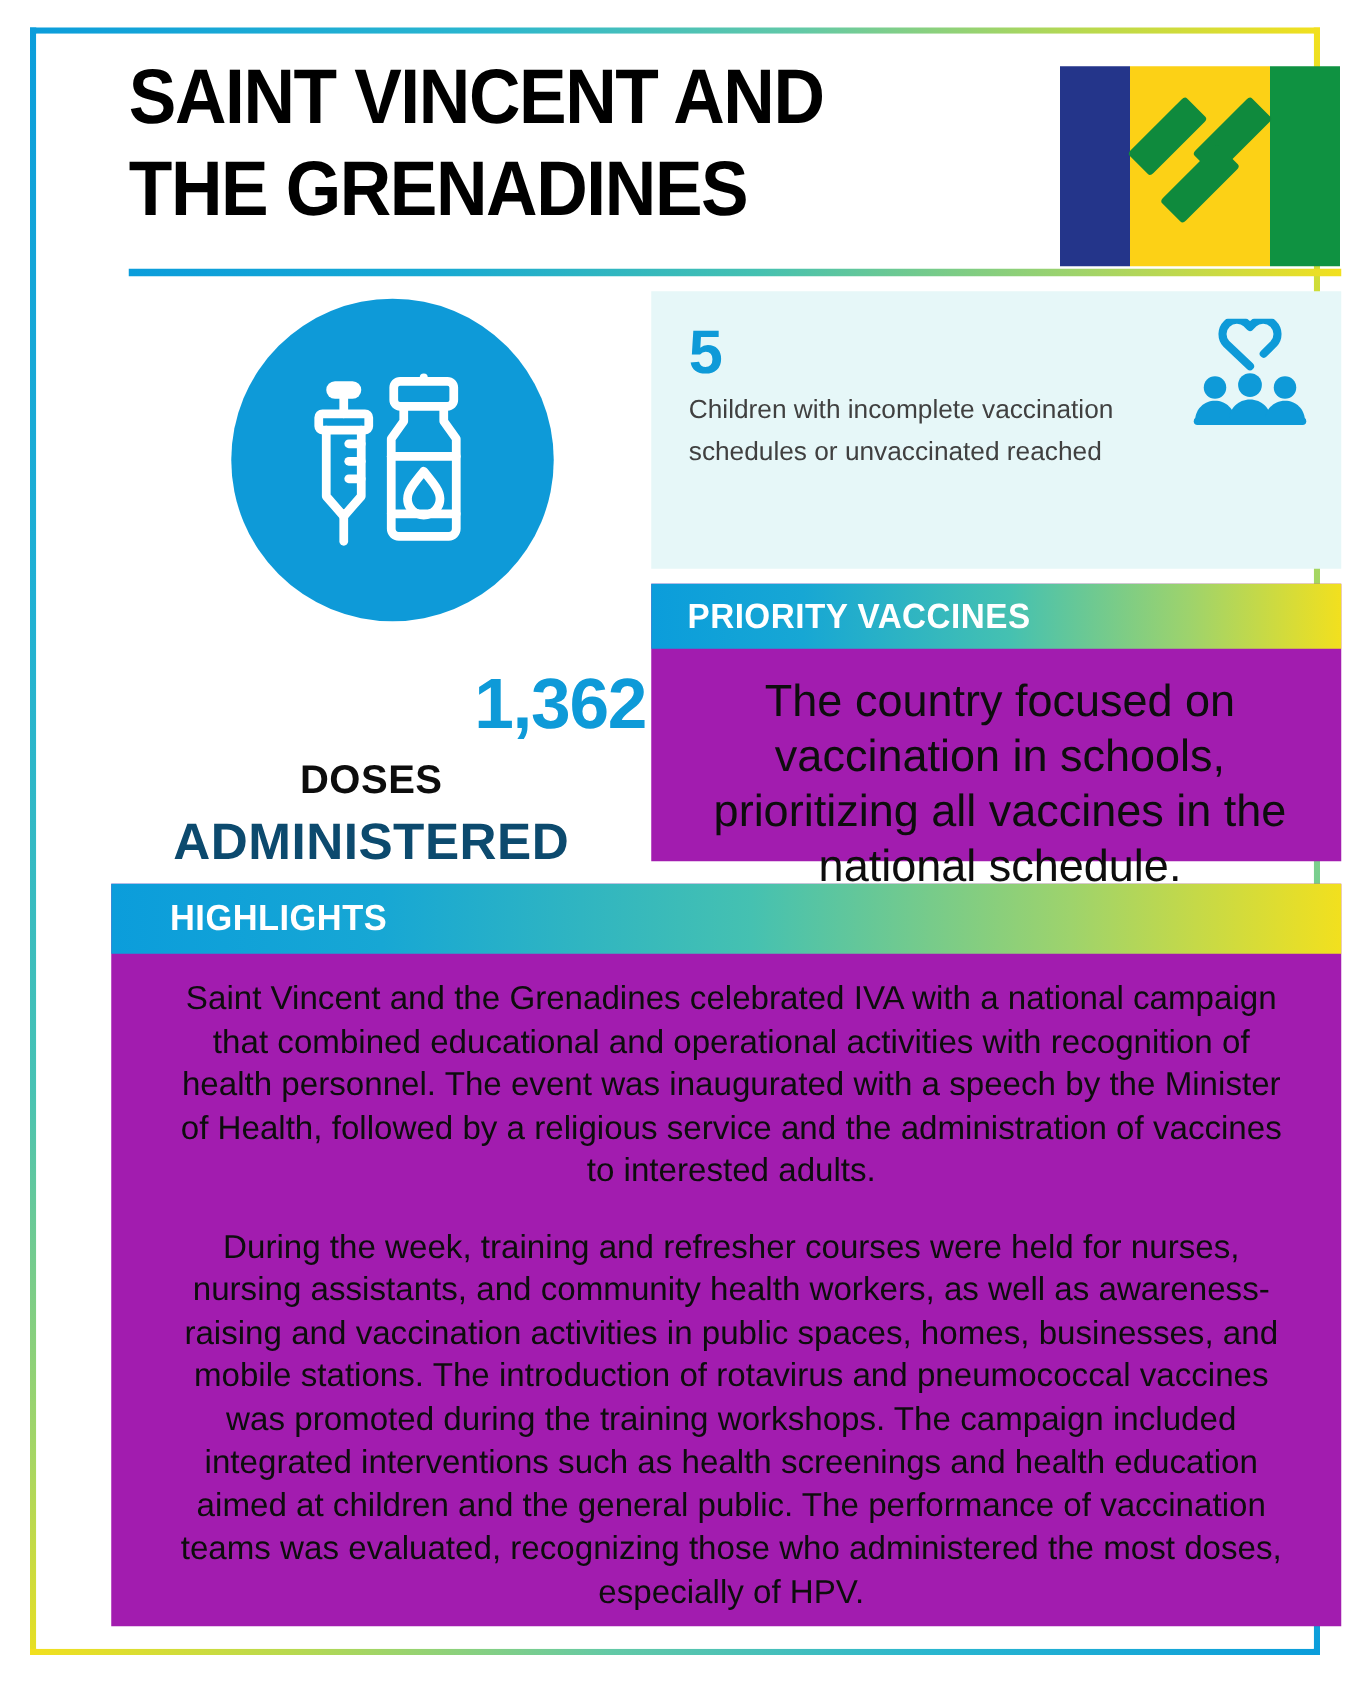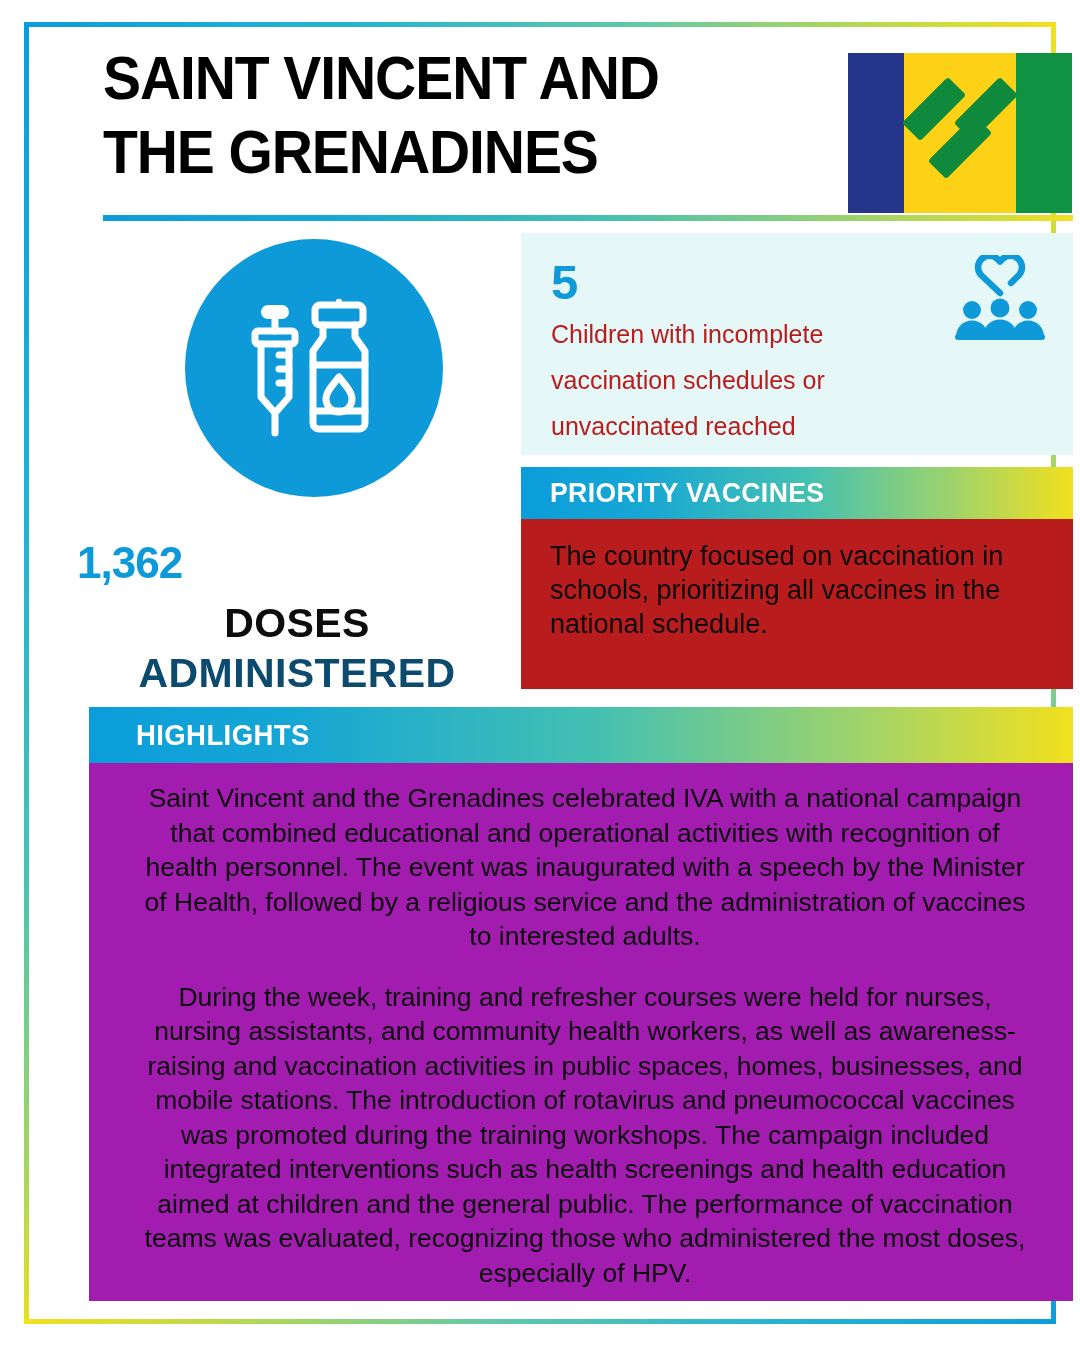--- a/index.html
+++ b/index.html
@@ -118,36 +118,36 @@
     border-radius: 50%;
     background: #0e9ad8;
   }
   .circle-icon svg { position: absolute; left: 50%; top: 50%; transform: translate(-50%,-50%); }
 
   .big-number {
     position: absolute;
     left: 0;
     top: 500px;
     width: 440px;
-    text-align: left;
+    text-align: right;
     font-family: "Liberation Sans Narrow", "Liberation Sans", sans-serif;
     font-weight: 700;
-    font-size: 44px;
+    font-size: 57px;
     line-height: 72px;
     letter-spacing: -1px;
     color: #0e9ad8;
   }
   .doses-label {
     position: absolute;
     left: 0;
     top: 570px;
     width: 440px;
     text-align: center;
     font-weight: 700;
-    font-size: 41px;
+    font-size: 32px;
     line-height: 52px;
     letter-spacing: 0.4px;
     color: #0d0d0d;
   }
   .admin-label {
     position: absolute;
     left: 0;
     top: 620px;
     width: 440px;
     text-align: center;
@@ -175,37 +175,37 @@
     font-weight: 700;
     font-size: 49px;
     line-height: 50px;
     color: #0e9ad8;
   }
   .card-reached .stat-text {
     position: absolute;
     left: 30px;
     top: 78px;
     width: 372px;
-    font-size: 25px;
-    line-height: 46px;
-    color: #b91c1c;
+    font-size: 21px;
+    line-height: 34px;
+    color: #404040;
   }
   .card-reached .people-icon {
     position: absolute;
     right: 26px;
     top: 22px;
   }
 
   .card-priority {
     position: absolute;
     left: 444px;
     top: 440px;
     width: 552px;
     height: 222px;
-    background: #b91c1c;
+    background: #a21caf;
   }
   .bar {
     position: relative;
     width: 100%;
     height: 52px;
     background: linear-gradient(90deg, #0b9ddb 0%, #17a7d4 22%, #45c1b1 52%, #9ed36c 78%, #f2e01e 100%);
   }
   .bar-label {
     position: absolute;
     left: 29px;
@@ -218,23 +218,24 @@
     color: #ffffff;
     text-transform: uppercase;
     transform: scaleX(0.95);
     transform-origin: left top;
   }
   .card-priority .body-text {
     position: absolute;
     left: 29px;
     top: 72px;
     width: 500px;
-    font-size: 27px;
-    line-height: 34px;
+    font-size: 36px;
+    line-height: 44px;
     color: #0d0d0d;
+    text-align: center;
   }
 
   
   .card-highlights {
     position: absolute;
     left: 12px;
     top: 680px;
     width: 984px;
     height: 594px;
     background: #a21caf;

